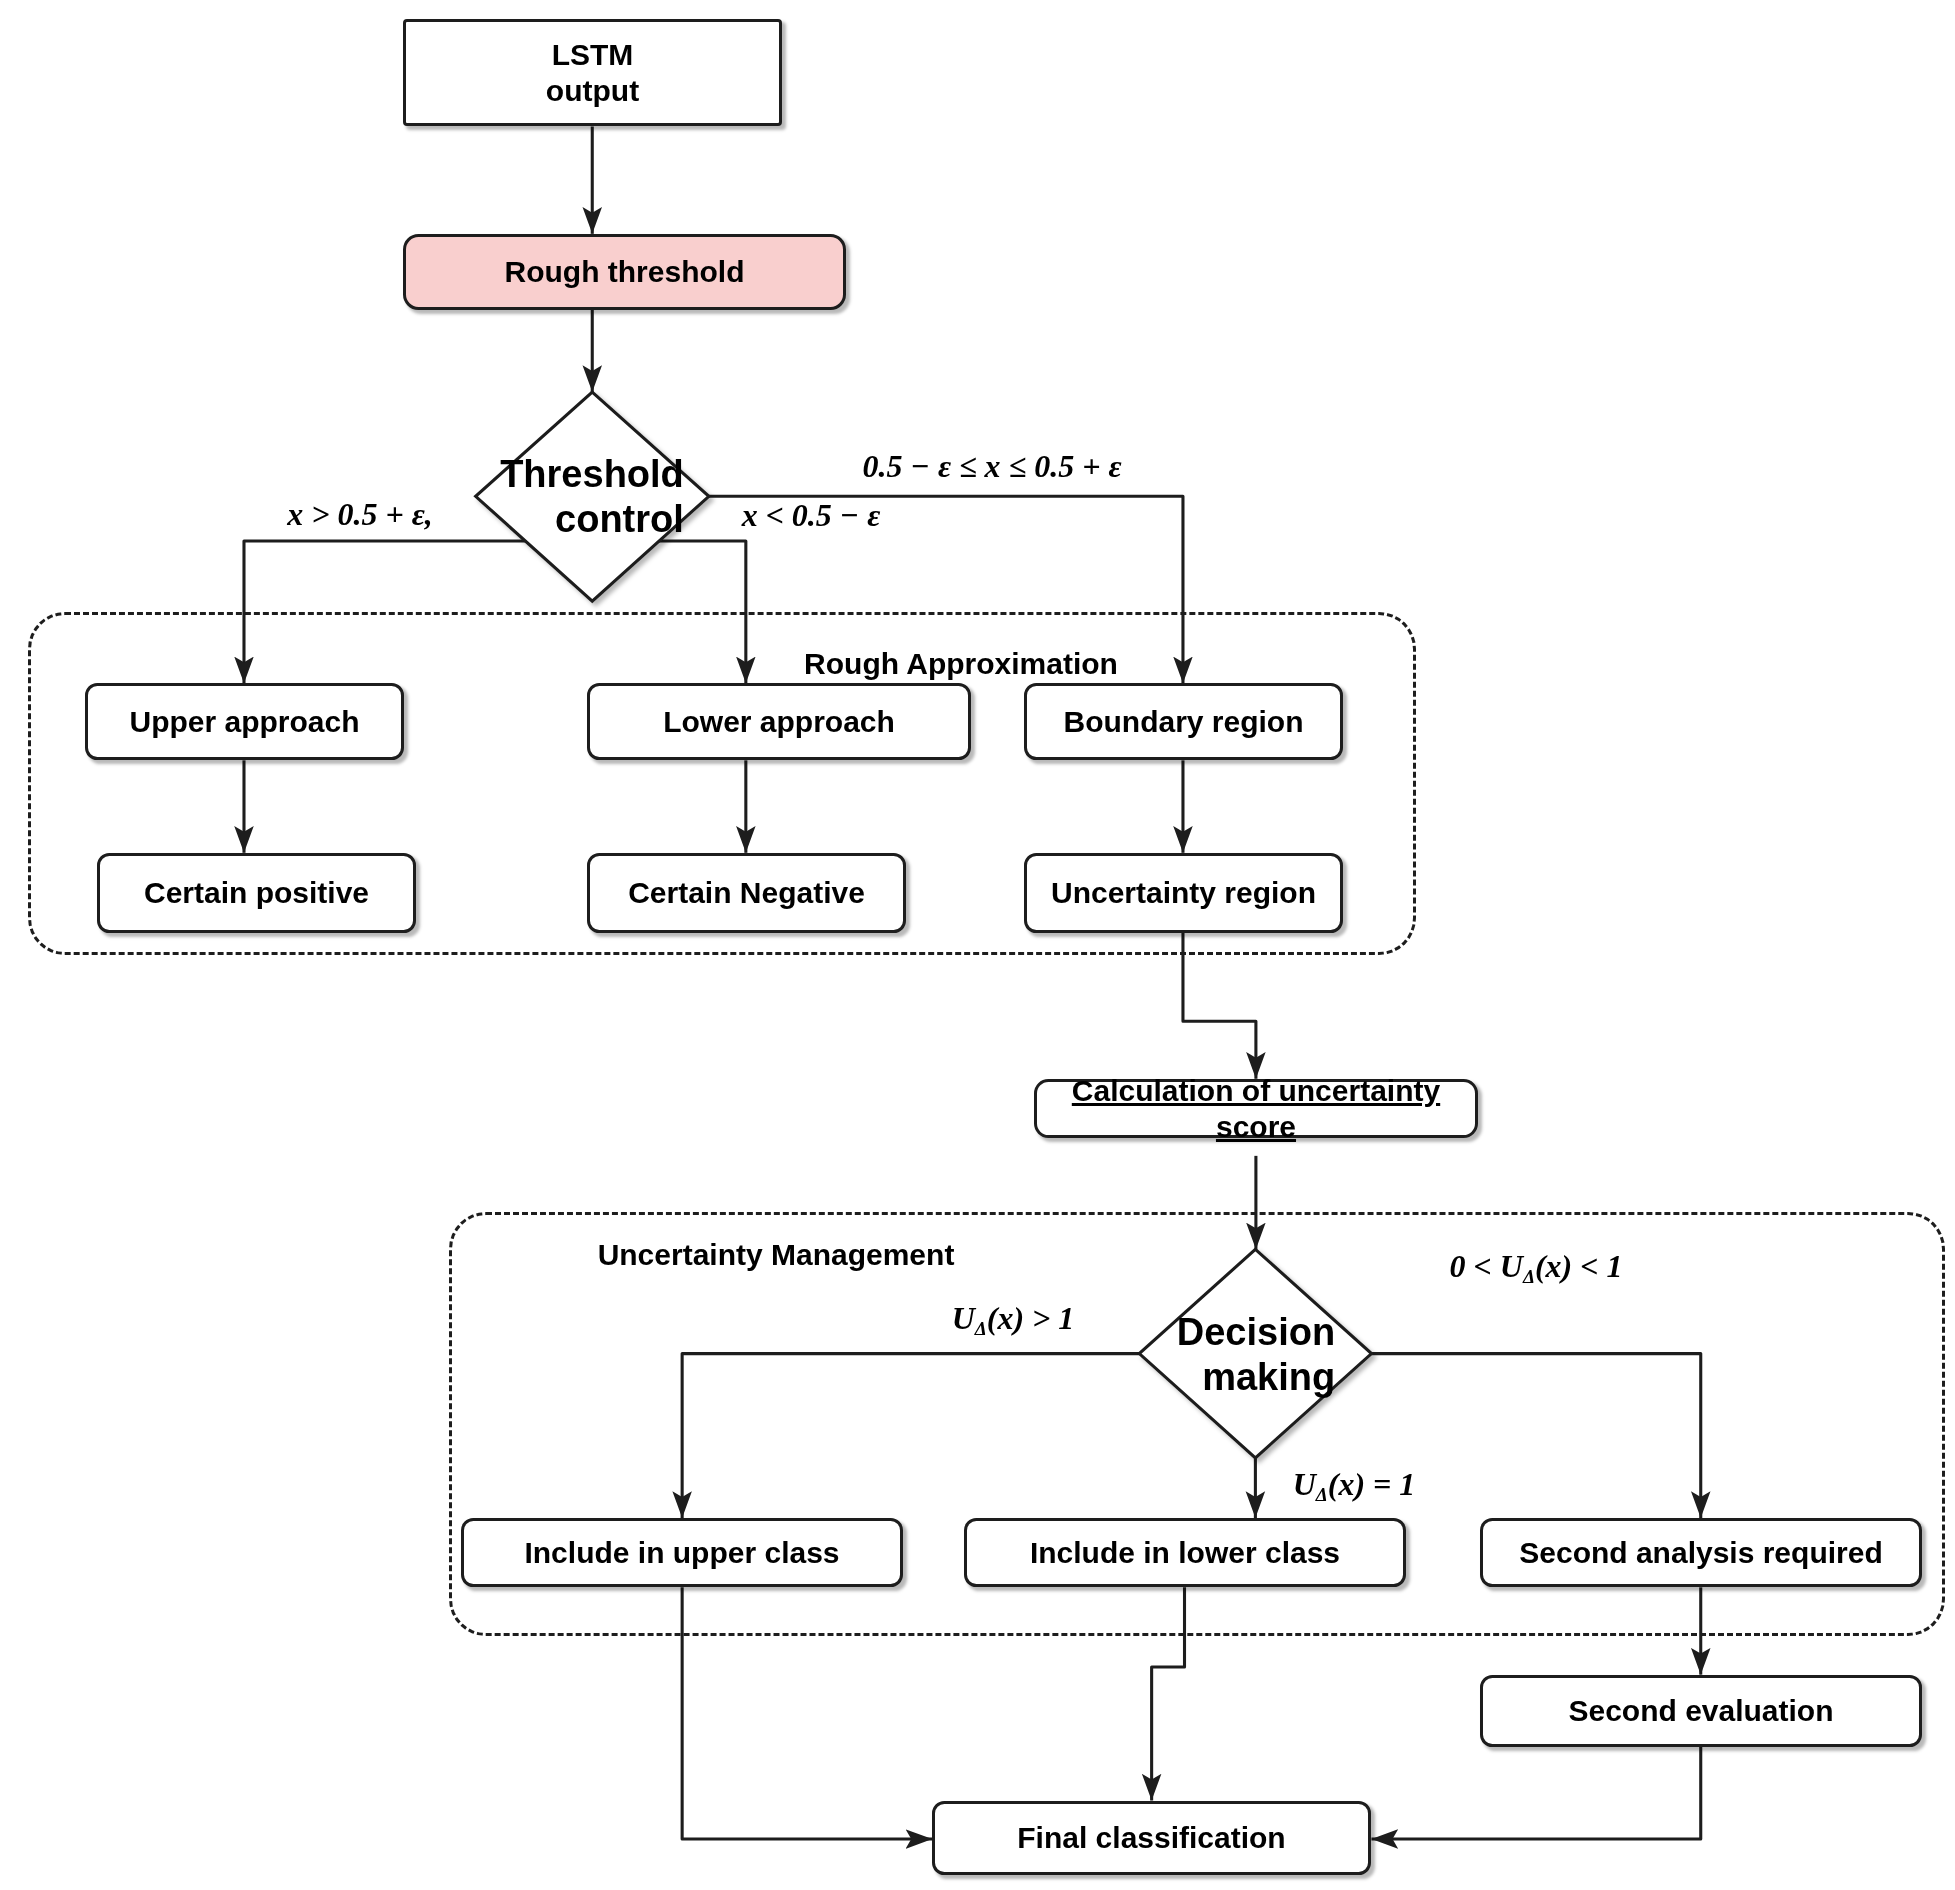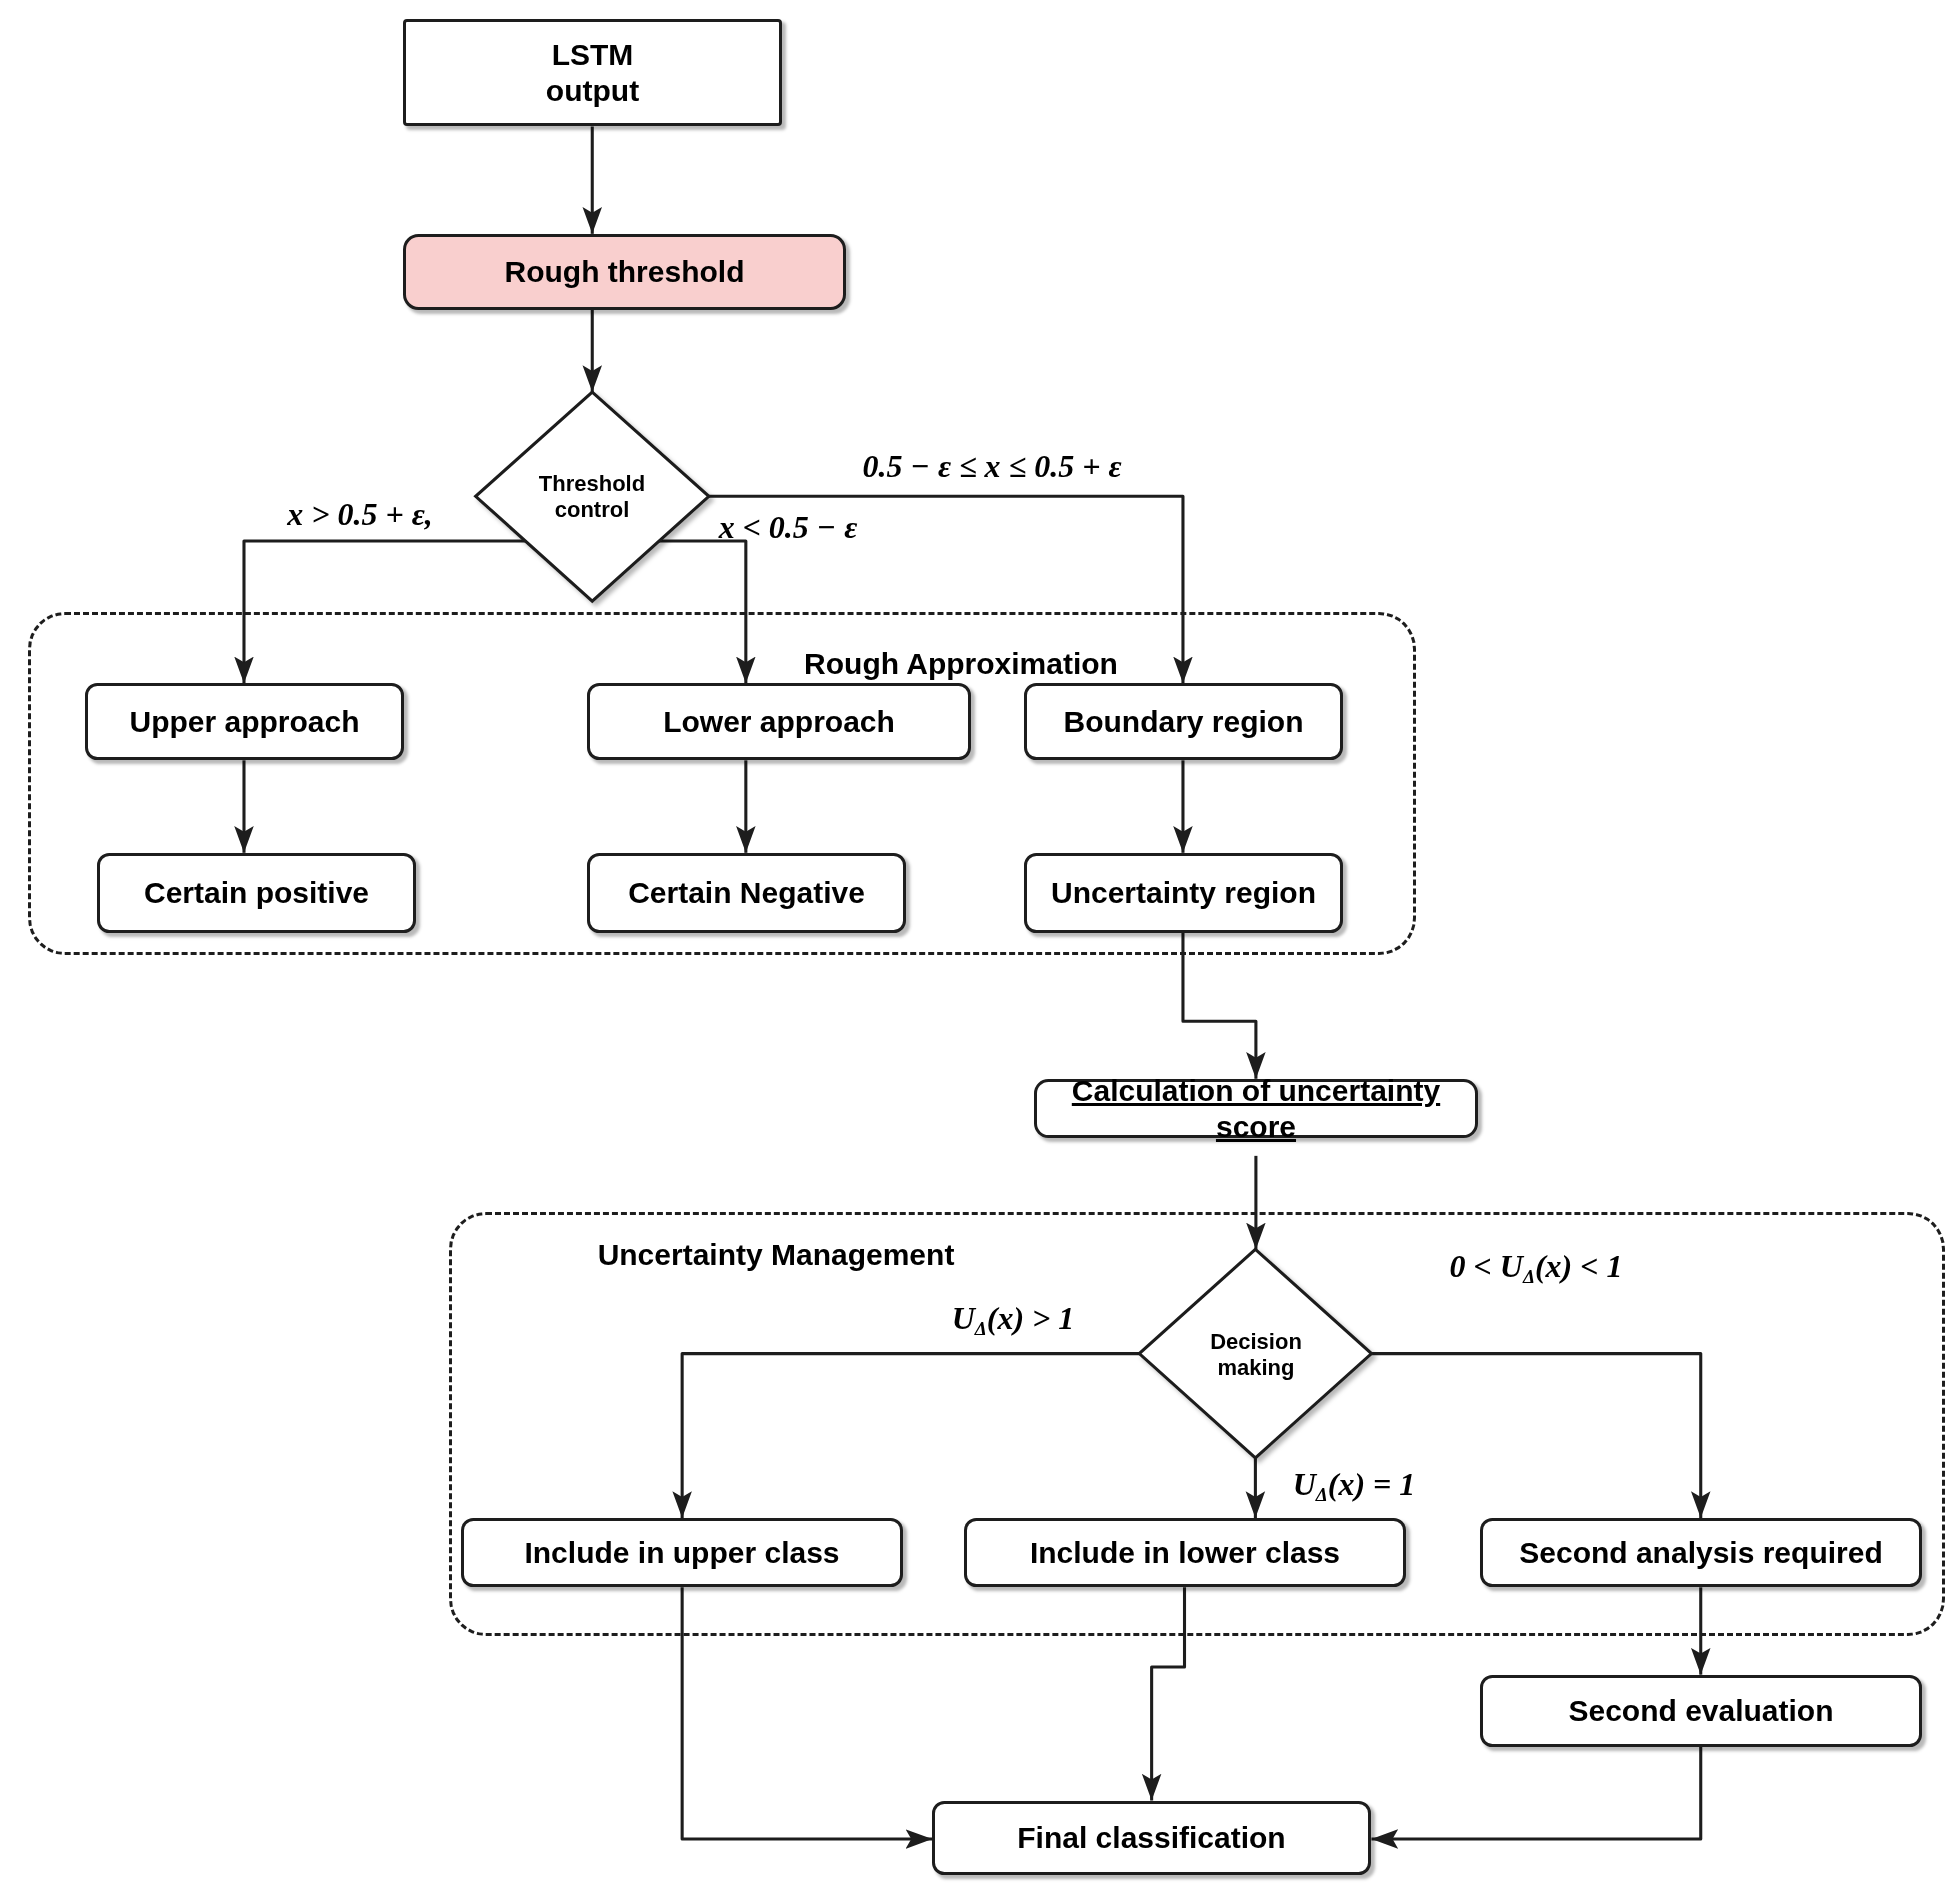--- a/index.html
+++ b/index.html
@@ -32,22 +32,22 @@
     font-weight:700;font-size:30px;line-height:1.18;
     white-space:pre-line;
     box-shadow:3.6px 3.6px 3.1px rgba(0,0,0,0.28);
   }
   .node.sharp{border-radius:4px;}
   .node.accent{background:var(--accent-fill);border-radius:15.4px;}
   .node.wide{border-radius:14.4px;}
   .diamond-label{
     position:absolute;
     display:flex;align-items:center;justify-content:center;
-    text-align:center;
-    font-weight:700;font-size:22px;line-height:1.18;
+    text-align:right;
+    font-weight:700;font-size:38px;line-height:1.18;
     white-space:pre-line;
     transform:translate(-50%,-50%);
   }
   .container-box{
     position:absolute;
     box-sizing:border-box;
     border:3.1px dashed var(--stroke);
     border-radius:37px;
     background:transparent;
   }
@@ -136,21 +136,21 @@
 
   <div class="diamond-label" style="left:592px;top:496px;width:216px;height:113px;">Threshold
 control</div>
   <div class="diamond-label" style="left:1256px;top:1354px;width:216px;height:113px;">Decision
 making</div>
 
   <div class="container-label" style="left:961px;top:664px;">Rough Approximation</div>
   <div class="container-label" style="left:776px;top:1255px;">Uncertainty Management</div>
 
   <div class="edge-label" style="left:360px;top:514px;">x &gt; 0.5 + ε,</div>
-  <div class="edge-label" style="left:788px;top:515px;margin-top:12px;">x &lt; 0.5 − ε</div>
+  <div class="edge-label" style="left:811px;top:515px;">x &lt; 0.5 − ε</div>
   <div class="edge-label" style="left:992px;top:466px;">0.5 − ε ≤ x ≤ 0.5 + ε</div>
 
   <div class="edge-label" style="left:985px;top:1320px;margin-left:28px;">
     <span></span><span>U</span><span class="sub">Δ</span><span>(x) &gt; 1</span>
   </div>
   <div class="edge-label" style="left:1536px;top:1268px;">
     <span>0 &lt; </span><span>U</span><span class="sub">Δ</span><span>(x) &lt; 1</span>
   </div>
   <div class="edge-label" style="left:1354px;top:1486px;">
     <span></span><span>U</span><span class="sub">Δ</span><span>(x) = 1</span>

